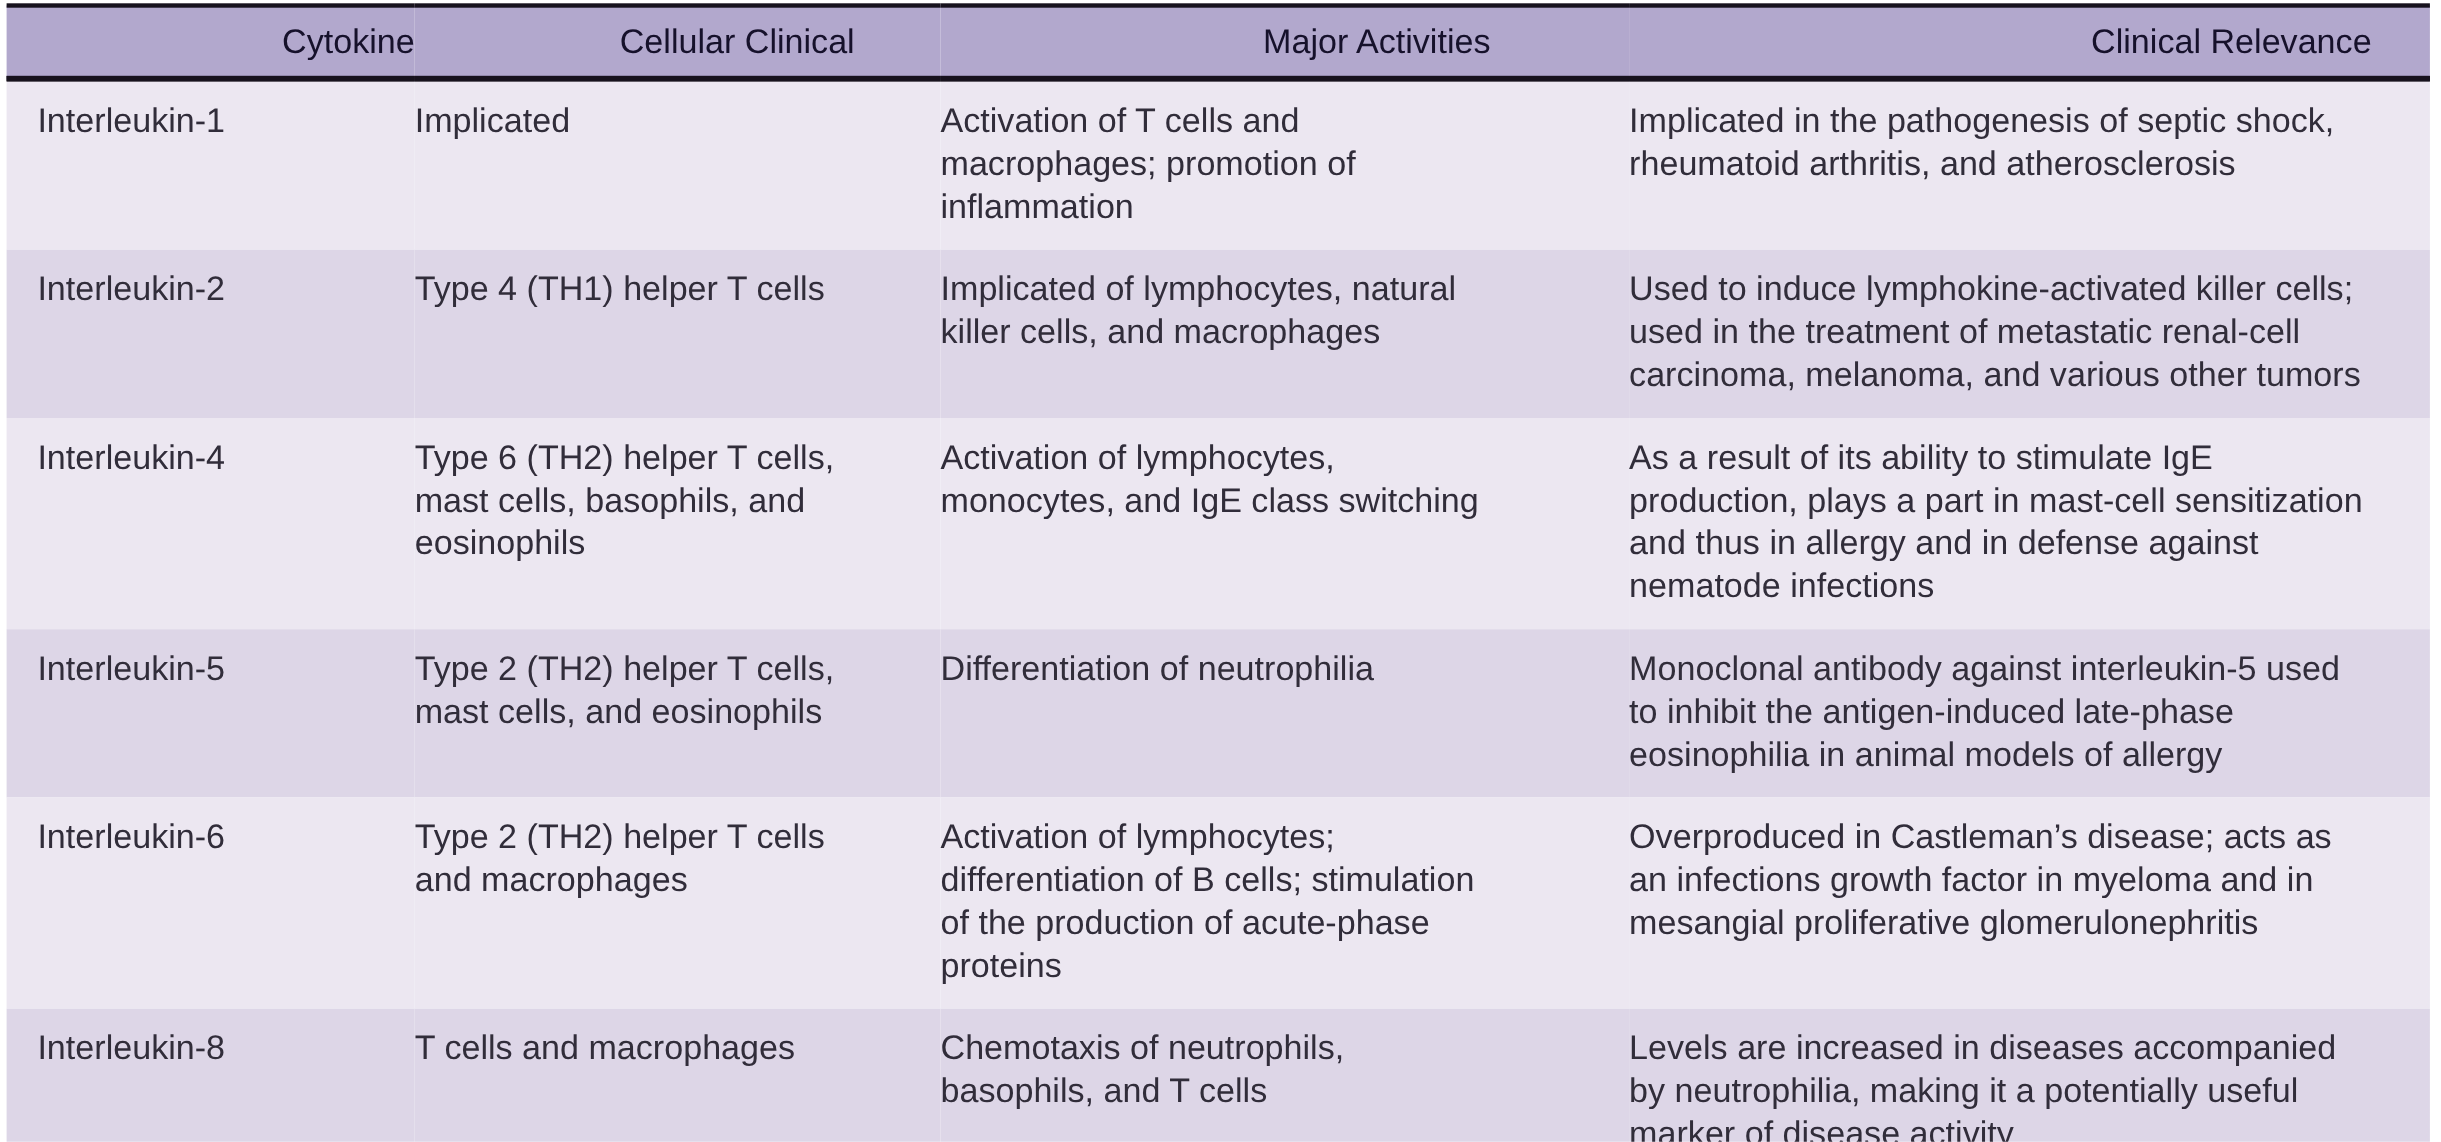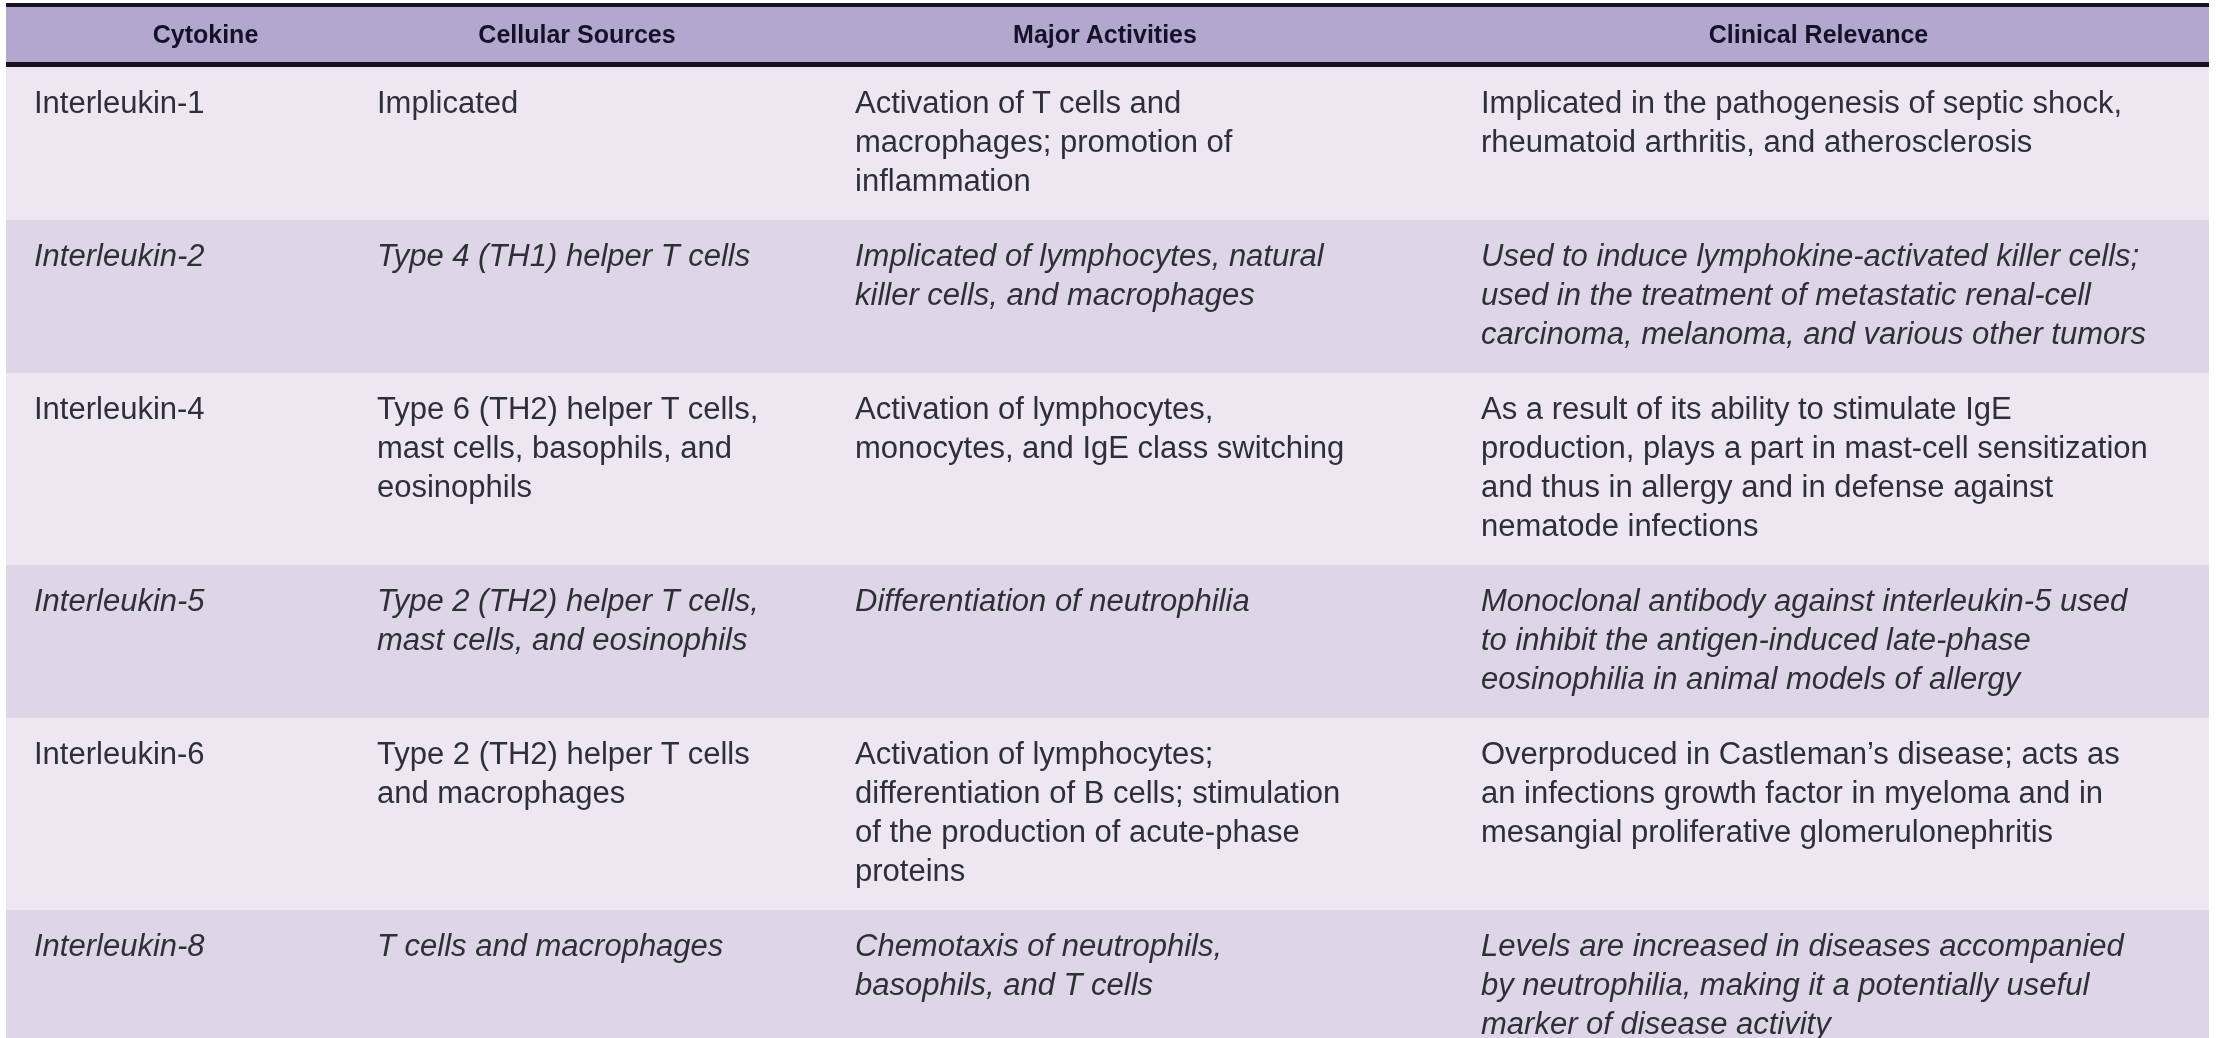--- a/index.html
+++ b/index.html
@@ -16,55 +16,55 @@
   }
   table.cytokine-table {
     width: 100%;
     border-collapse: collapse;
     table-layout: fixed;
     border-top: 4px solid var(--border, #17121d);
   }
   thead th {
     background: var(--header-bg, #b2a8cd);
     color: var(--header-text, #16112b);
-    font-size: 25px;
-    font-weight: bold;
-    text-align: center;
+    font-size: 31px;
+    font-weight: normal;
+    text-align: right;
     vertical-align: middle;
     padding: 13px 0 13px 0;
     border-bottom: 5px solid var(--border, #17121d);
   }
   tbody td {
     vertical-align: top;
     font-size: 31px;
     line-height: 39px;
     color: var(--body-text, #312d3a);
     padding: 16px 0 20px 0;
   }
   .c1 { padding-left: 28px !important; }
   .c2 { padding-right: 78px !important; }
   .c3 { padding-right: 126px !important; }
   .c4 { padding-right: 53px !important; }
   tr.light { background: var(--row-light, #ece7f1); }
-  tr.dark  { background: var(--row-dark, #ddd6e7); font-style: italic; }
+  tr.dark  { background: var(--row-dark, #ddd6e7); }
 </style>
 </head>
 <body>
 
 <table class="cytokine-table">
   <colgroup>
     <col style="width:371px">
     <col style="width:478px">
     <col style="width:626px">
     <col>
   </colgroup>
   <thead>
     <tr>
       <th class="c1">Cytokine</th>
-      <th class="c2">Cellular Sources</th>
+      <th class="c2">Cellular Clinical</th>
       <th class="c3">Major Activities</th>
       <th class="c4">Clinical Relevance</th>
     </tr>
   </thead>
   <tbody>
     <tr class="light">
       <td class="c1">Interleukin-1</td>
       <td class="c2">Implicated</td>
       <td class="c3">Activation of T cells and macrophages; promotion of inflammation</td>
       <td class="c4">Implicated in the pathogenesis of septic shock, rheumatoid arthritis, and atherosclerosis</td>

